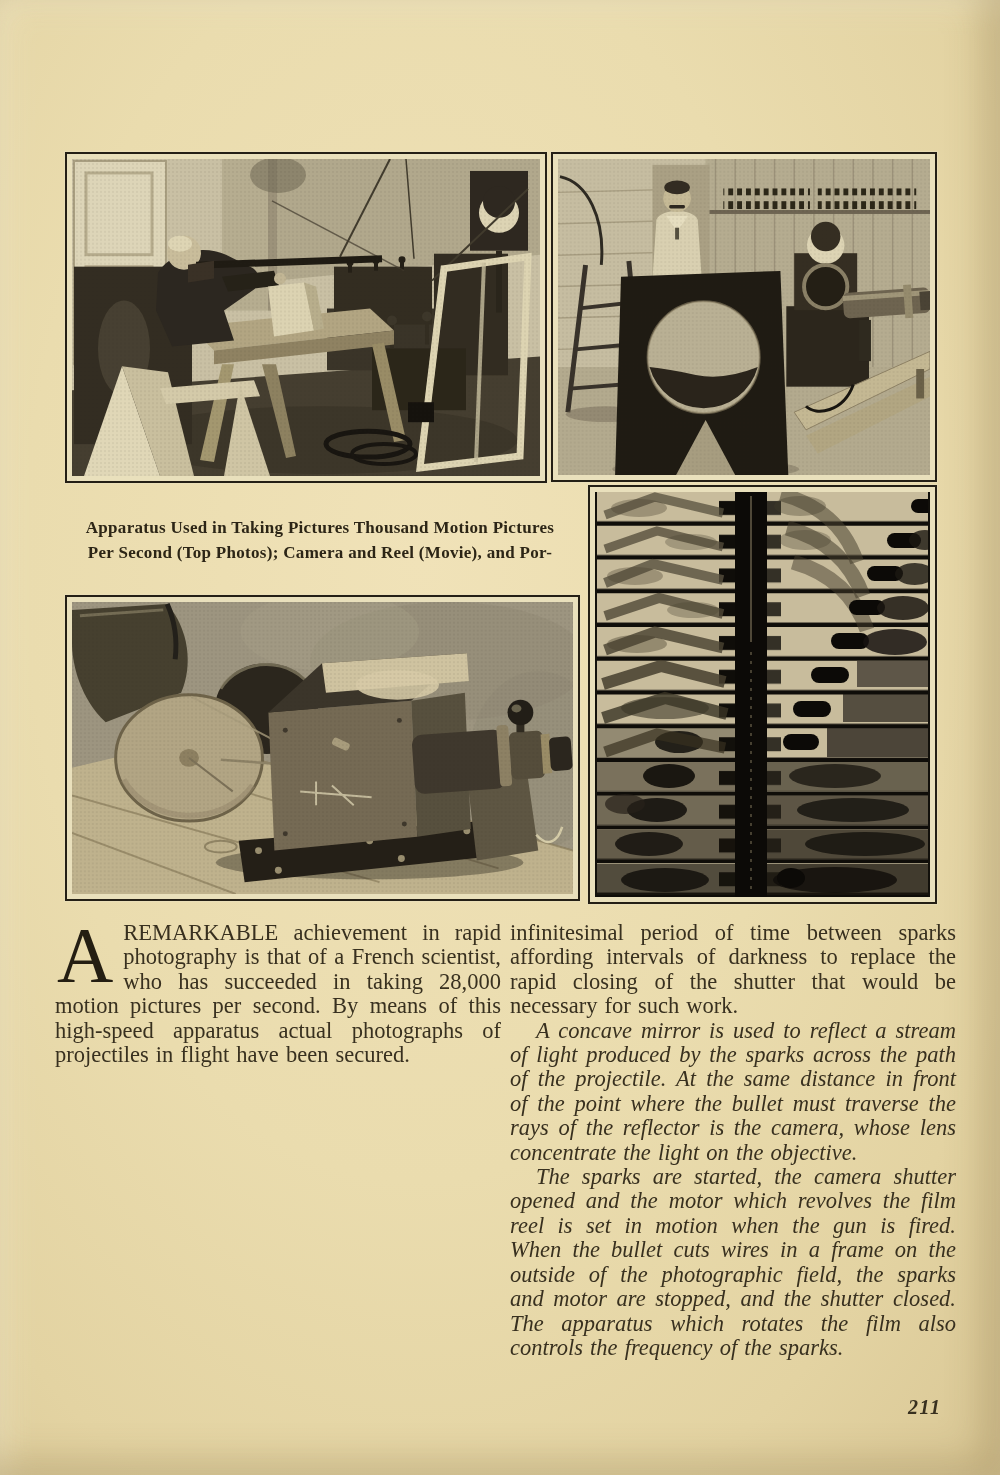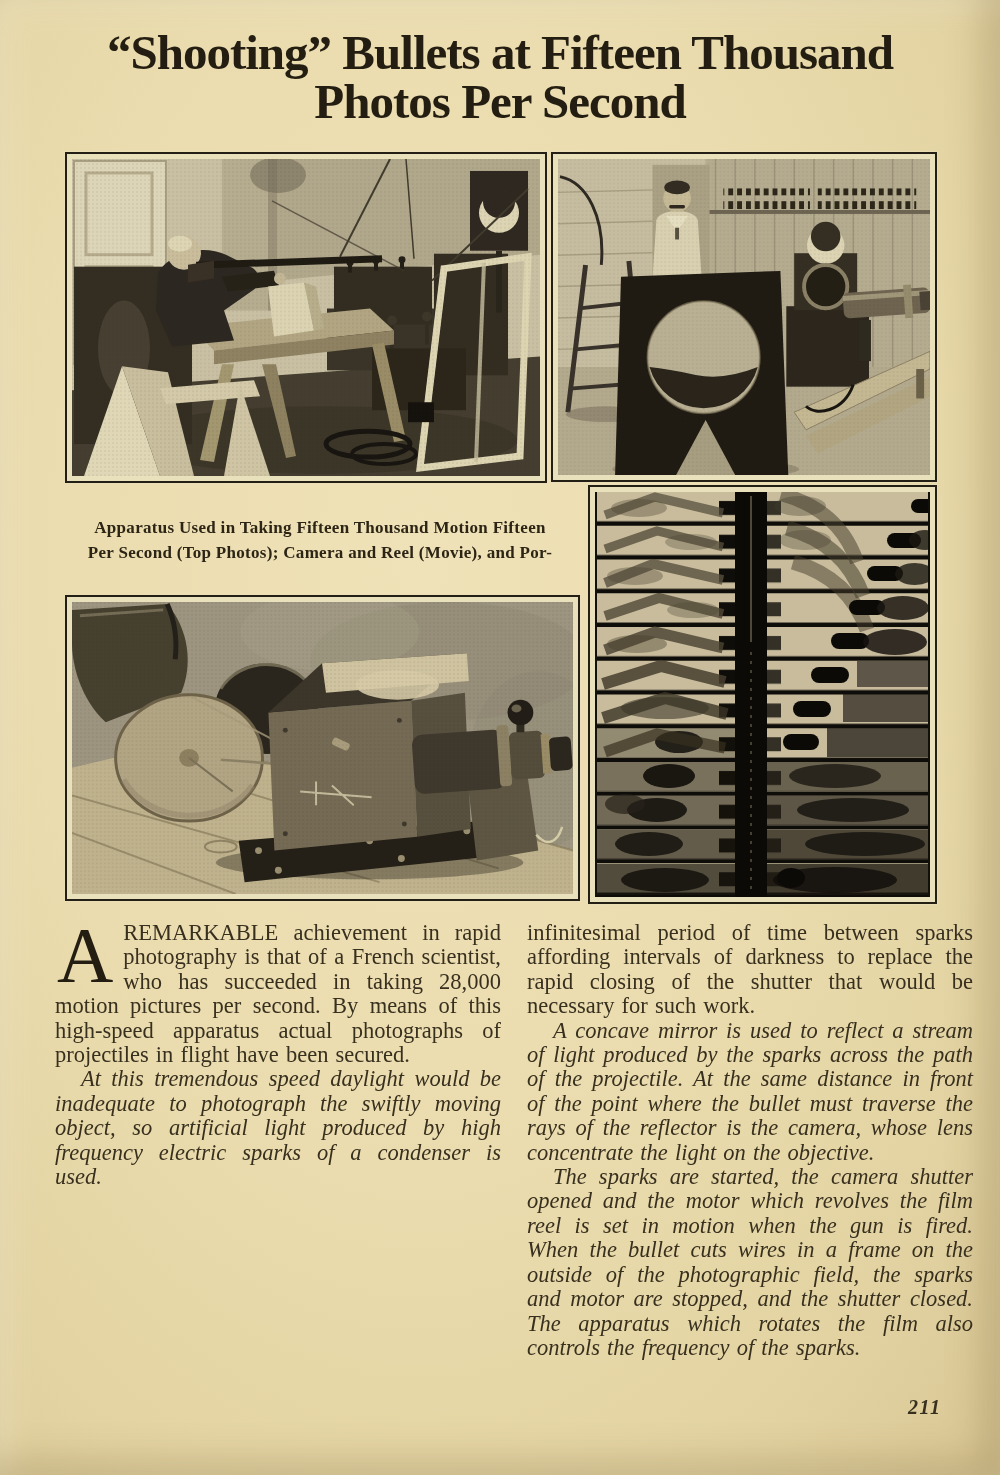--- a/index.html
+++ b/index.html
@@ -29,40 +29,38 @@
     position:absolute;left:58px;top:515px;width:524px;text-align:center;
     font-weight:bold;font-size:17px;line-height:25.4px;letter-spacing:.3px;
     color:#2c2516;
   }
   .col{
     position:absolute;top:921px;width:446px;
     font-size:22.5px;line-height:24.4px;text-align:justify;word-spacing:1.5px;
     color:#38301f;
   }
   .col-left{left:55px;}
-  .col-right{left:527px;}
+  .col-right{left:510px;}
   .col p{margin:0;padding:0;}
   .col p.indent{text-indent:26px;font-style:italic;}
   .dropcap{
     float:left;font-size:78px;line-height:62px;height:68px;
     margin:3px 10px 0 2px;color:#241e12;
   }
   .pageno{
     position:absolute;left:908px;top:1396px;width:60px;
     font-style:italic;font-weight:bold;font-size:20px;letter-spacing:1.5px;
     color:#38301f;
   }
 </style>
 </head>
 <body>
 
 <div class="page">
 
-  <h1 class="title"><span>“Shooting” Bullets at Fifteen Thousand</span><br>
-  <span>Photos Per Second</span></h1>
 
   <div class="photo" id="photo-top-left">
     <svg viewBox="0 0 468 318" preserveAspectRatio="none">
       <defs>
         <pattern id="ht1" width="4" height="4" patternUnits="userSpaceOnUse">
           <circle cx="1" cy="1" r="0.7" fill="#27221a"></circle>
         </pattern>
       </defs>
       <rect width="468" height="318" fill="#c9c0a4"></rect>
       <rect x="2" y="2" width="92" height="204" fill="#ddd5b8" stroke="#a89e80" stroke-width="2"></rect>
@@ -178,21 +176,21 @@
       <polygon points="64,120 226,114 234,322 58,322" fill="#1f1b13"></polygon>
       <circle cx="148" cy="202" r="57" fill="#b9b094"></circle>
       <circle cx="148" cy="202" r="57" fill="none" stroke="#8d8266" stroke-width="2" opacity=".6"></circle>
       <path d="M93,212 A57,57 0 0 0 203,212 Q168,226 140,220 Q112,214 93,212 Z" fill="#2a241b"></path>
       <polygon points="150,266 120,322 180,322" fill="#a79d80"></polygon>
       <rect width="378" height="322" fill="url(#ht2)" opacity=".15"></rect>
     </svg>
   </div>
 
   <div class="caption">
-    <div>Apparatus Used in Taking Fifteen Thousand Motion Fifteen</div>
+    <div>Apparatus Used in Taking Pictures Thousand Motion Pictures</div>
     <div>Per Second (Top Photos); Camera and Reel (Movie), and Por-</div>
   </div>
 
   <div class="photo" id="photo-camera">
     <svg viewBox="0 0 505 296" preserveAspectRatio="none">
       <defs>
         <pattern id="ht3" width="4" height="4" patternUnits="userSpaceOnUse">
           <circle cx="1" cy="1" r="0.75" fill="#27221a"></circle>
         </pattern>
       </defs>
@@ -329,21 +327,20 @@
         <ellipse cx="270" cy="352" rx="60" ry="12" fill="#0f0d09" opacity=".75"></ellipse>
         <rect x="172" y="372" width="161" height="31" fill="#1b1710" opacity=".78"></rect>
         <ellipse cx="240" cy="388" rx="62" ry="13" fill="#0f0d09" opacity=".8"></ellipse>
         <ellipse cx="196" cy="386" rx="14" ry="10" fill="#0c0a07"></ellipse>
       </g>
     </svg>
   </div>
 
   <div class="col col-left">
     <p><span class="dropcap">A</span><span>REMARKABLE achievement in rapid photography is that of a French scientist, who has succeeded in taking 28,000 motion pictures per second.  By means of this high-speed apparatus actual photographs of projectiles in flight have been secured.</span></p>
-    <p class="indent">At this tremendous speed daylight would be inadequate to photograph the swiftly moving object, so artificial light produced by high frequency electric sparks of a condenser is used.</p>
   </div>
 
   <div class="col col-right">
     <p>infinitesimal period of time between sparks affording intervals of darkness to replace the rapid closing of the shutter that would be necessary for such work.</p>
     <p class="indent">A concave mirror is used to reflect a stream of light produced by the sparks across the path of the projectile.  At the same distance in front of the point where the bullet must traverse the rays of the reflector is the camera, whose lens concentrate the light on the objective.</p>
     <p class="indent">The sparks are started, the camera shutter opened and the motor which revolves the film reel is set in motion when the gun is fired.  When the bullet cuts wires in a frame on the outside of the photographic field, the sparks and motor are stopped, and the shutter closed.  The apparatus which rotates the film also controls the frequency of the sparks.</p>
   </div>
 
   <div class="pageno">211</div>
 

